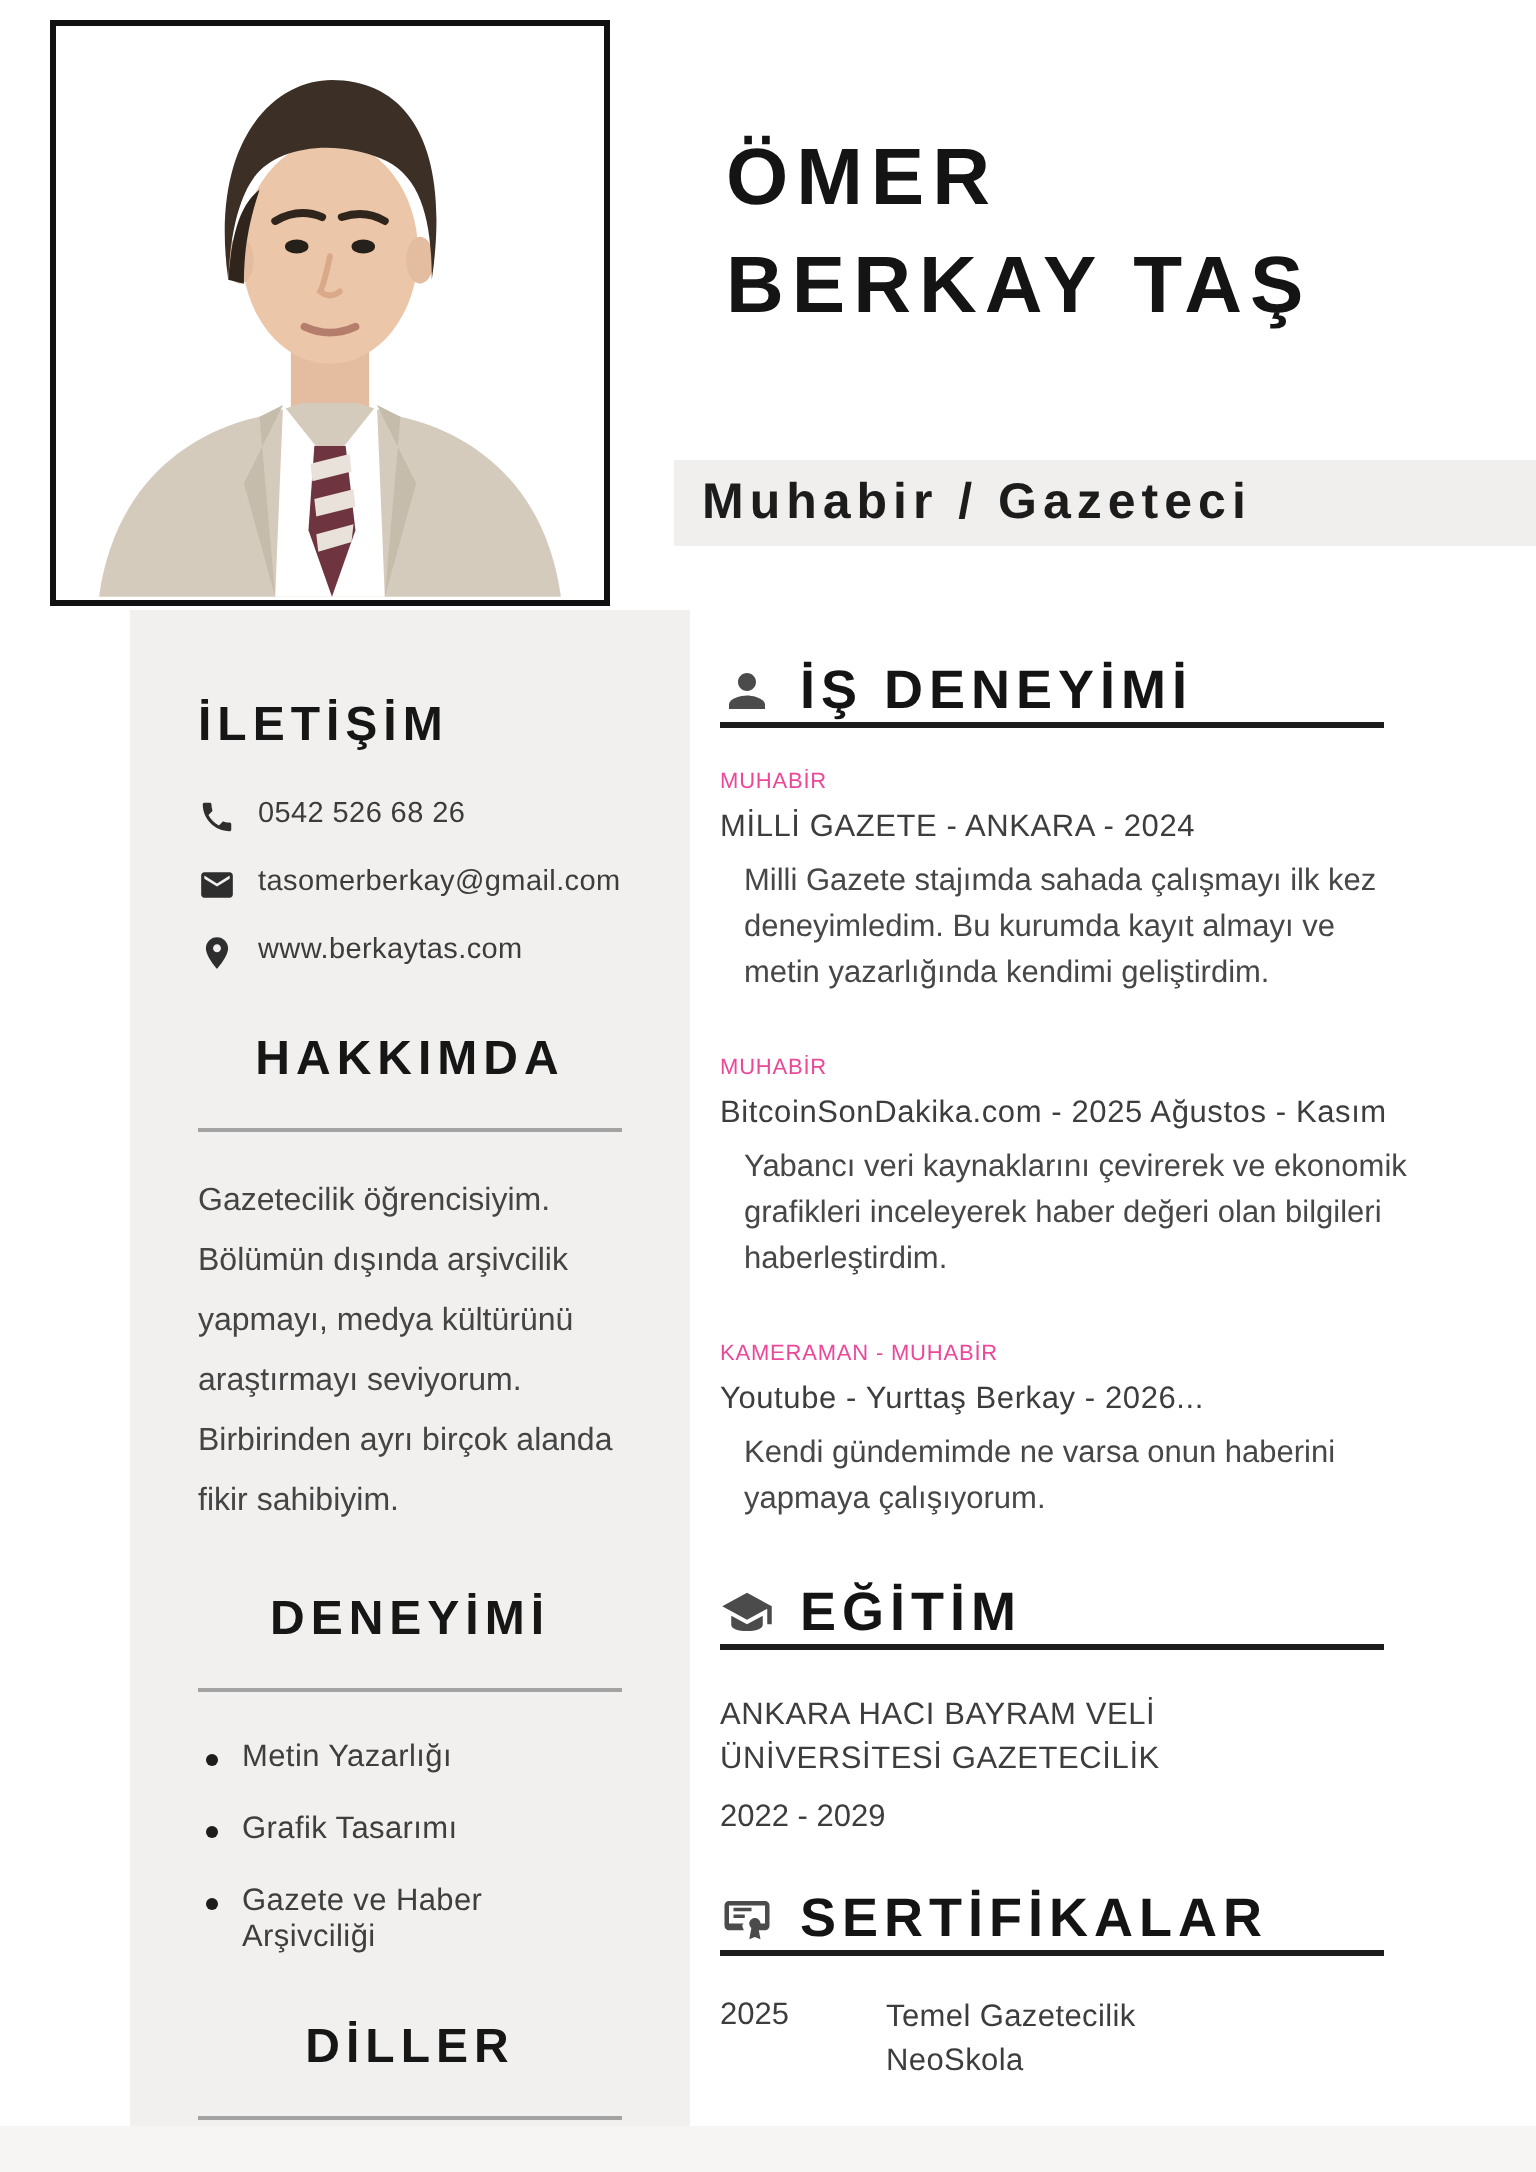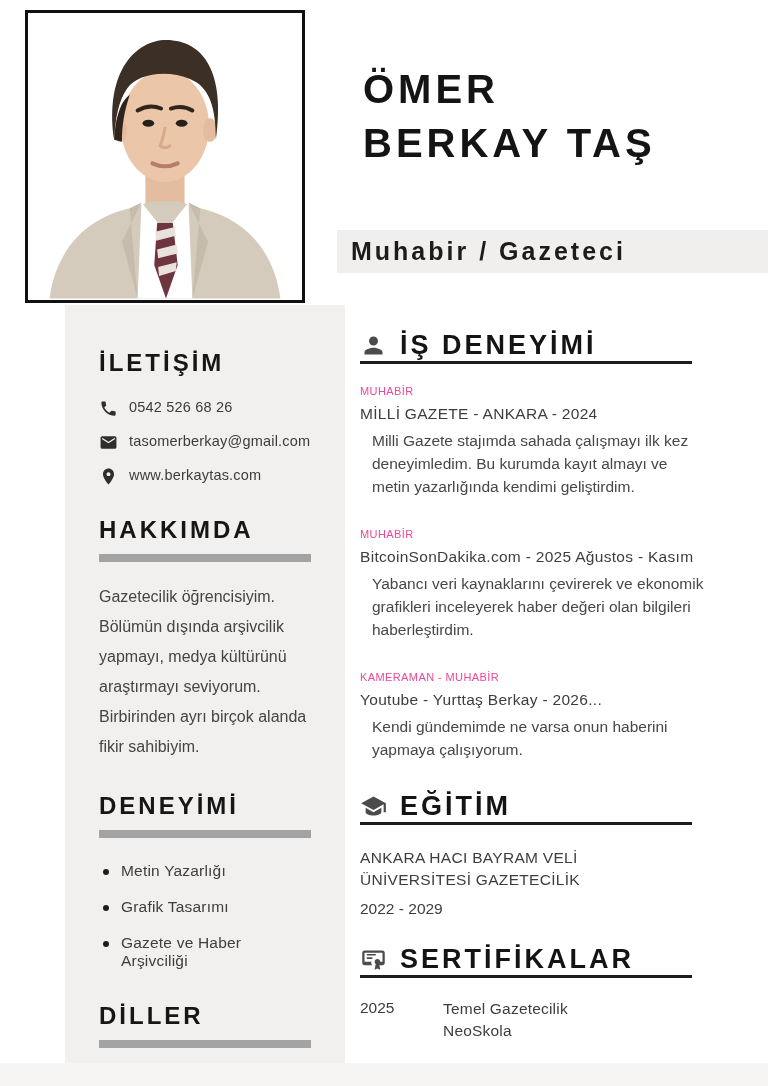--- a/index.html
+++ b/index.html
@@ -28,22 +28,23 @@
     width:280px; height:758px;
     background:#f1f0ee;
     padding:44px 34px 0 34px;
     margin-left:40px;
   }
   .side-heading {
     font-size:24px; font-weight:bold; letter-spacing:3px;
     color:#161616;
   }
   .side-heading.underlined {
-    border-bottom:8px solid #a3a3a3;
-    padding-bottom:10px;
+    border-bottom:2px solid #a3a3a3;
+    padding-bottom:20px;
+    text-align:center;
   }
   .contact-list { margin-top:22px; }
   .contact-item { display:flex; margin-bottom:15px; }
   .contact-item .cicon { width:19px; height:19px; margin-right:11px; flex:0 0 auto; }
   .contact-item .cicon svg { display:block; width:100%; height:100%; fill:#2e2e2e; }
   .contact-item .ctext { font-size:14.5px; color:#3c3c3c; letter-spacing:0.2px; }
 
   .about-block { margin-top:30px; }
   .about-text {
     margin-top:20px;

